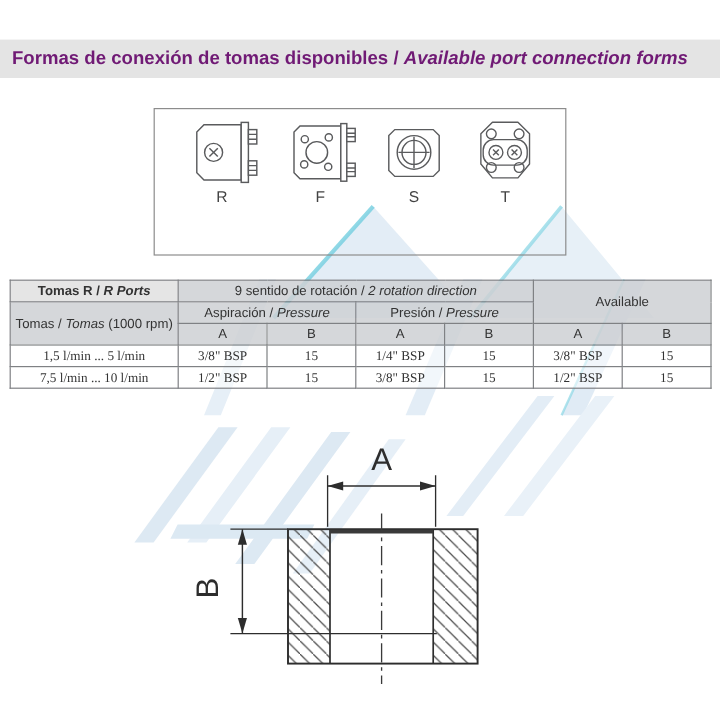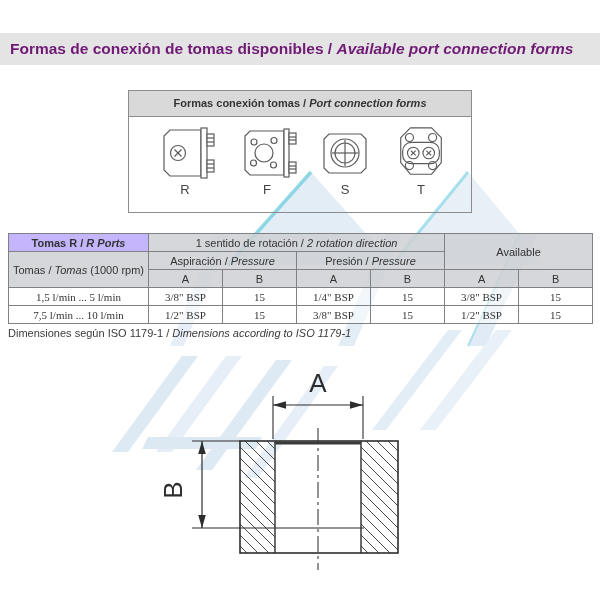--- a/index.html
+++ b/index.html
@@ -23,21 +23,21 @@
   .forms-row{display:flex;justify-content:space-between;align-items:flex-end;
              padding:8px 20px 0 24px;}
   .form{text-align:center;}
   .form-label{font-size:13px;color:#434343;margin-top:1px;}
 
   
   table.ports{position:absolute;left:8px;top:233px;width:584px;z-index:1;
               border-collapse:collapse;table-layout:fixed;font-size:11px;}
   table.ports td{border:1px solid #7f8184;height:17px;text-align:center;
                  padding:0 2px;color:#333;overflow:hidden;white-space:nowrap;}
-  td.dark{background:#c4b5fd;color:#fff;font-weight:bold;}
+  td.dark{background:#e5e5e5;color:#fff;font-weight:bold;}
   td.hdr{background:rgba(206,208,211,0.85);}
   td.cell{background:rgba(255,255,255,0.55);font-family:Liberation Serif, serif;}
   table.ports em{font-style:italic;}
 
   .note{left:8px;top:327px;font-size:11px;color:#3a3a3a;white-space:nowrap;}
   .note em{font-style:italic;}
 
   .section-drawing{left:140px;top:358px;width:340px;height:242px;}
 
   .mini{display:block;}
@@ -63,23 +63,20 @@
     <polygon points="372,430 448,330 462,330 386,430" fill="#e3edf6"></polygon>
     <polygon points="420,430 496,330 512,330 436,430" fill="#e9f1f8"></polygon>
     <polygon points="148,437 262,437 256,449 142,449" fill="#dce9f3"></polygon>
   </svg>
 
   <header class="layer titlebar">
     <span>Formas de conexión de tomas disponibles / </span><em>Available port connection forms</em>
   </header>
 
   <section class="layer panel">
-    <div class="panel-header">
-      <span>Formas conexión tomas / </span><em>Port connection forms</em>
-    </div>
     <div class="forms-row">
 
       <div class="form">
         <svg class="mini" width="64" height="56" viewBox="0 0 64 56" fill="#ffffff" stroke="#5a5b5d" stroke-width="1.2">
           <polygon points="17,5 48,5 48,51 17,51 11,45 11,11"></polygon>
           <rect x="48" y="3" width="6" height="50"></rect>
           <rect x="54" y="9" width="7" height="12"></rect>
           <line x1="54" y1="13" x2="61" y2="13"></line>
             <line x1="54" y1="17" x2="61" y2="17"></line>
           <rect x="54" y="35" width="7" height="12"></rect>
@@ -149,21 +146,21 @@
         <col style="width:74px">
         <col style="width:74px">
       <col style="width:74px">
         <col style="width:74px">
         <col style="width:74px">
         <col style="width:74px">
     </colgroup>
     <tbody>
         <tr>
       <td class="dark"><span>Tomas R / </span><em>R Ports</em></td>
-      <td class="hdr" colspan="4"><span>1 sentido de rotación / </span><em>2 rotation direction</em></td>
+      <td class="hdr" colspan="4"><span>9 sentido de rotación / </span><em>2 rotation direction</em></td>
       <td class="hdr" colspan="2" rowspan="2"><span>Available</span></td>
     </tr>
     <tr>
       <td class="hdr" rowspan="2"><span>Tomas / </span><em>Tomas</em><span> (1000 rpm)</span></td>
       <td class="hdr" colspan="2"><span>Aspiración / </span><em>Pressure</em></td>
       <td class="hdr" colspan="2"><span>Presión / </span><em>Pressure</em></td>
     </tr>
     <tr>
       <td class="hdr">A</td>
       <td class="hdr">B</td>
@@ -186,23 +183,20 @@
       <td class="cell">1/2" BSP</td>
       <td class="cell">15</td>
       <td class="cell">3/8" BSP</td>
       <td class="cell">15</td>
       <td class="cell">1/2" BSP</td>
       <td class="cell">15</td>
     </tr>
   </tbody>
     </table>
 
-  <div class="layer note">
-    <span>Dimensiones según ISO 1179-1 / </span><em>Dimensions according to ISO 1179-1</em>
-  </div>
 
   <div class="layer section-drawing">
     <svg width="340" height="242" viewBox="0 0 340 242">
       <defs>
         <pattern id="hatch" width="11" height="11" patternUnits="userSpaceOnUse">
           <path d="M-2,-2 L13,13" stroke="#4a4a4a" stroke-width="1" fill="none"></path>
         </pattern>
       </defs>
 
       <rect x="100" y="83" width="35" height="112" fill="url(#hatch)"></rect>

